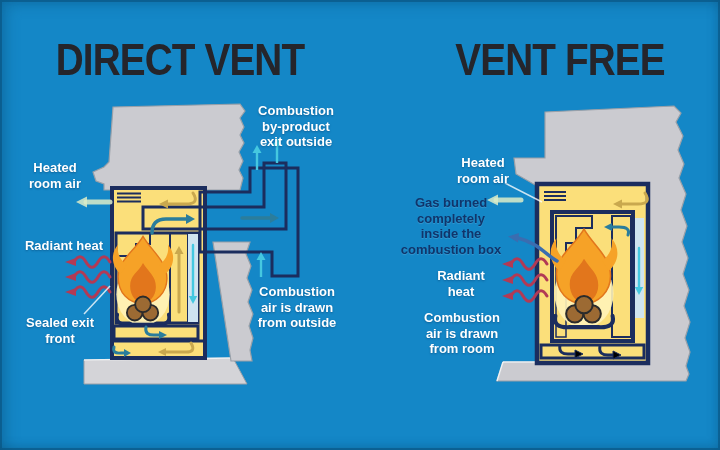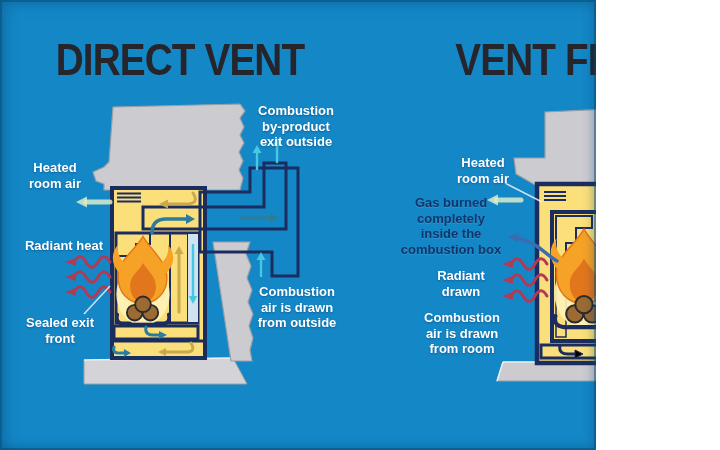--- a/index.html
+++ b/index.html
@@ -1,17 +1,17 @@
 <!DOCTYPE html>
 <html style="--background: #1487c7; --title-text: #25252b; --label-text: #ffffff; --navy-label-text: #10356b; --outline-navy: #1b2d5e; --wall-gray: #cbcbd0; --wall-gray-edge: #9aa0a8; --floor-gray: #d4d4d8; --body-yellow: #fbdf7a; --firebox-pale: #fdf4c9; --lining-peach: #f2d8ad; --duct-white: #eceff1; --air-lightblue: #b9d7ec; --air-paleblue: #cfe4f0; --arrow-teal: #2b7d9c; --arrow-cyan: #45c8e0; --arrow-tan: #c9a84e; --arrow-blue: #3a6db0; --arrow-pale: #dcecc8; --radiant-red: #b23a55; --flame-orange: #f6a227; --flame-deep: #e2761c; --flame-glow: #fff3b8; --log-brown: #9c6a33;"><head>
 <meta charset="utf-8">
 <style>
   html,body{margin:0;padding:0;}
   .stage{
-    position:relative; width:596px; height:450px; overflow:hidden;
+    position:relative; width:720px; height:450px; overflow:hidden;
     background:var(--background,#1487c7);
     font-family:"Liberation Sans", sans-serif;
   }
   .edge-overlay{
     position:absolute; inset:0; pointer-events:none; z-index:50;
     box-shadow: inset 0 0 0 2px rgba(6,70,110,.45), inset 6px 4px 14px rgba(6,70,110,.35), inset -4px -4px 10px rgba(6,70,110,.25);
   }
   .title{
     position:absolute; top:38px; text-align:center;
     font-size:44px; font-weight:bold; letter-spacing:-1px; line-height:1;
@@ -210,19 +210,19 @@
 air is  drawn
 from outside</div>
 
   <div class="lbl" style="left:433px;top:155px;width:100px">Heated
 room air</div>
   <div class="lbl navy" style="left:390px;top:195px;width:122px">Gas burned
 completely
 inside the
 combustion box</div>
   <div class="lbl" style="left:415px;top:268px;width:92px">Radiant
-drawn</div>
+heat</div>
   <div class="lbl" style="left:402px;top:310px;width:120px">Combustion
 air is  drawn
 from room</div>
 
   <div class="edge-overlay"></div>
 </div>
 
 </body></html>

